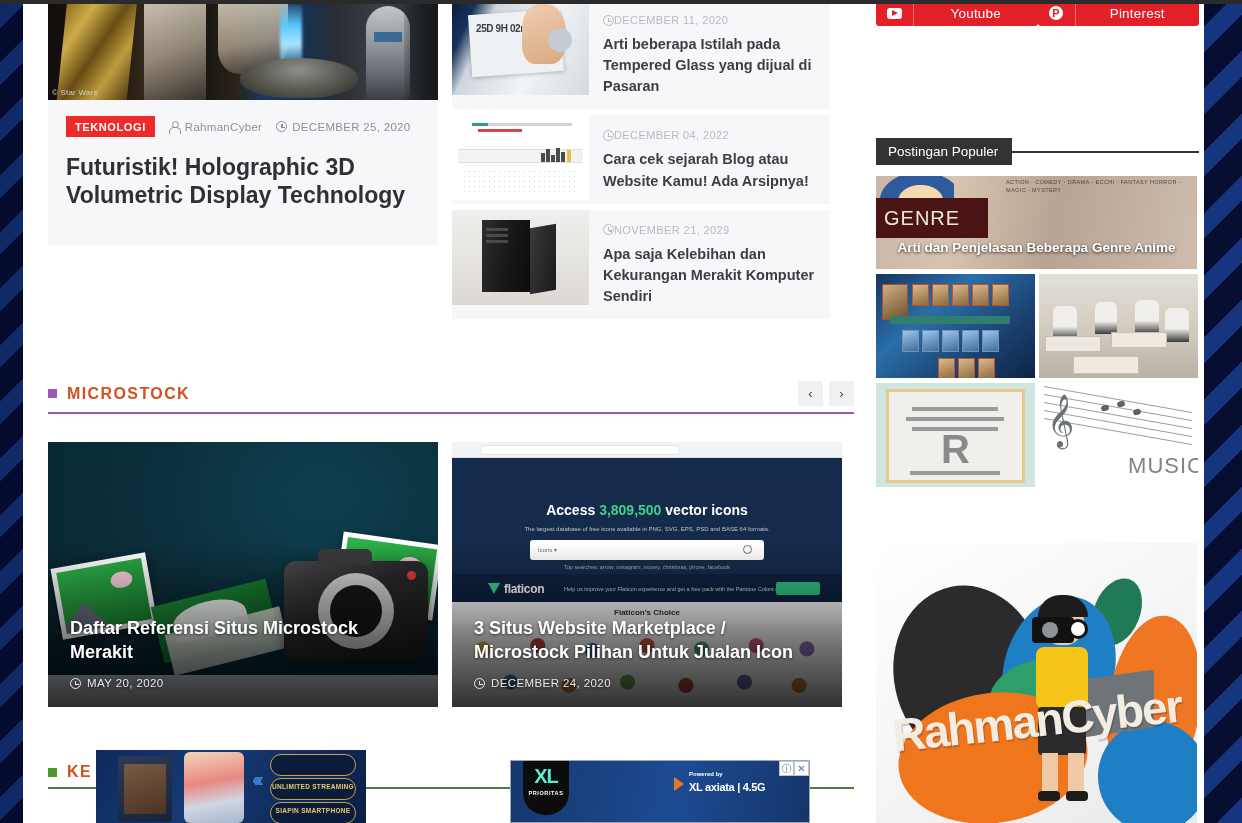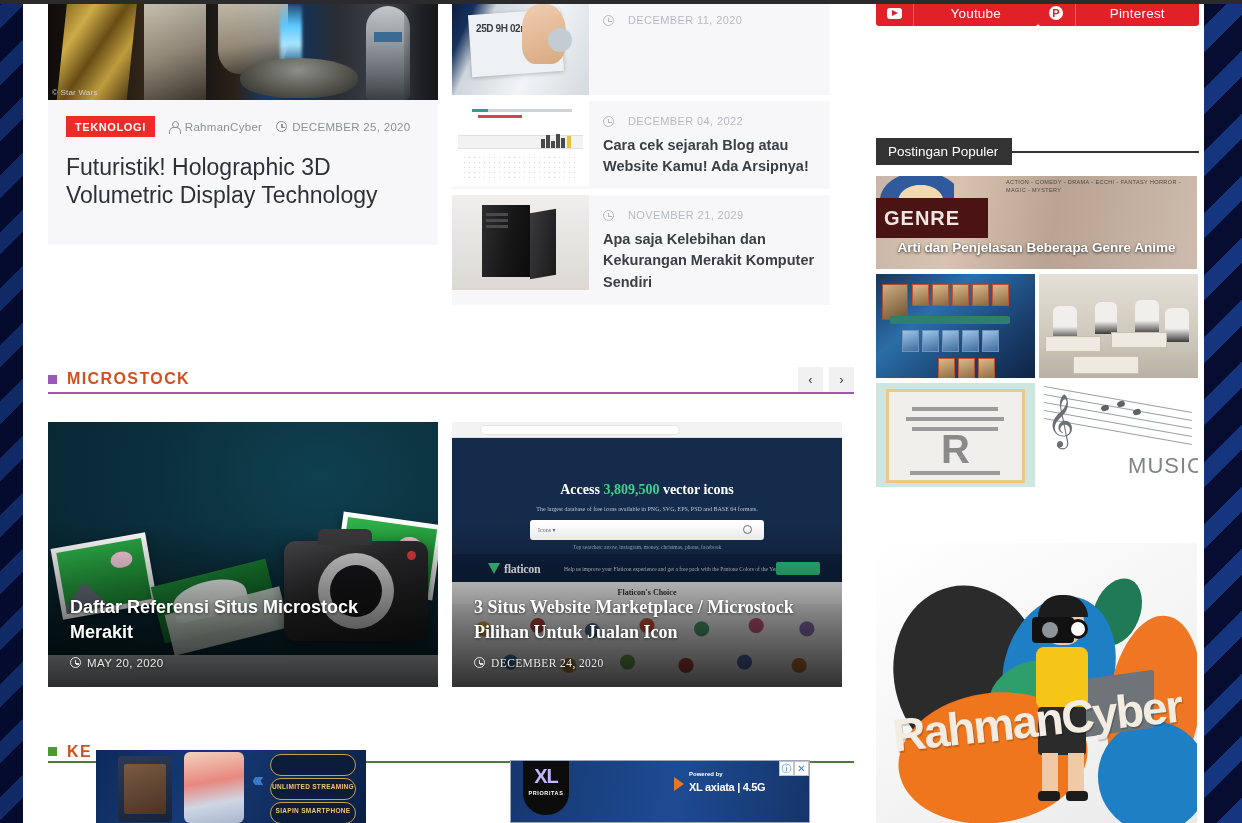--- a/index.html
+++ b/index.html
@@ -87,31 +87,31 @@
     padding: 16px 18px 22px 18px;
     width: 390px;
   }
   .feat-meta { display:flex; align-items:center; gap:14px; margin-bottom: 16px; }
   .cat-badge {
     background: #ed2b2b; color:#fff; font-size: 11px; font-weight: bold;
     letter-spacing: .6px; padding: 5px 9px 4px 9px; text-transform: uppercase;
   }
   .meta-item { display:flex; align-items:center; gap:5px; font-size: 11.5px; color:#8c9097; letter-spacing:.3px; }
   .feat-title {
-    font-size: 23px; line-height: 1.22; color: #2d3136; font-weight: normal;
+    font-size: 23px; line-height: 1.22; color: #2d3136; font-weight: bold;
     margin-bottom: 14px;
   }
   .feat-excerpt { font-size: 13px; line-height: 1.62; color:#9aa0a6; }
 
   
   .feat-list { width: 378px; }
   .fl-item { display:flex; gap: 14px; background:#f7f7f9; margin-bottom: 6px; }
   .fl-thumb { width: 137px; height: 85px; flex:none; overflow:hidden; position:relative; background:#e9e9ec; }
   .fl-text { padding: 14px 12px 12px 0; }
-  .fl-date { display:flex; align-items:center; gap:14px; font-size: 11px; color:#b6bac0; letter-spacing:.4px; margin-bottom: 8px; }
+  .fl-date { display:flex; align-items:center; gap:0; font-size: 11px; color:#b6bac0; letter-spacing:.4px; margin-bottom: 8px; }
   .fl-title { font-size: 14.5px; line-height: 1.46; color:#3a3f45; font-weight: bold; }
   .fl-item.tall .fl-thumb { height: 95px; }
 
   
   .th-glass { background: linear-gradient(115deg,#0c1b3b 0%, #16325c 14%, #cfd6dd 26%, #f2f4f6 60%, #d3dae0 100%); }
   .th-glass .card { position:absolute; left:18px; top:12px; width:92px; height:62px; background:#eef1f3; transform: rotate(-4deg); box-shadow: 0 1px 4px rgba(0,0,0,.25);}
   .th-glass .txt { position:absolute; left:24px; top:24px; font-size:10px; color:#3a3f44; font-weight:bold; line-height:1.08; letter-spacing:-.4px;}
   .th-glass .finger { position:absolute; left:70px; top:4px; width:44px; height:60px; background: linear-gradient(160deg,#f0cdb2,#d8a97f); border-radius: 40% 46% 34% 30%; }
   .th-glass .dot { position:absolute; left:96px; top:28px; width:24px; height:24px; border-radius:50%; background:#c3ccd2; }
   .th-arch { background:#ffffff; }
@@ -126,21 +126,21 @@
   .th-pc { background: linear-gradient(180deg,#f0efed 0%, #dcd9d4 100%); }
   .th-pc .tower { position:absolute; left:30px; top:10px; width:48px; height:72px; background: linear-gradient(100deg,#2e2e30 0%, #171718 55%, #0c0c0d 100%);}
   .th-pc .side { position:absolute; left:78px; top:16px; width:26px; height:66px; background: linear-gradient(100deg,#3a3a3c,#1a1a1b); transform: skewY(-10deg);}
   .th-pc .slot { position:absolute; left:34px; width:22px; height:3px; background:#4a4a4c;}
 
   
   .section { margin-top: 56px; }
   .sec-head {
     display:flex; align-items:center; justify-content:space-between;
     border-bottom: 2px solid #9b59b6;
-    padding-bottom: 0;
+    padding-bottom: 6px;
   }
   .sec-head.green { border-bottom-color: #4c7a38; }
   .sec-title-wrap { display:flex; align-items:center; gap:10px; }
   .sec-bullet { width:9px; height:9px; background:#9b59b6; display:inline-block; }
   .sec-bullet.green { background:#4c9a2a; }
   .sec-title {
     font-size: 16px; font-weight: bold; color:#d2501e; letter-spacing: 1.4px;
     text-transform: uppercase;
   }
   .sec-nav { display:flex; gap:6px; }
@@ -191,21 +191,21 @@
   .camera .lensring { position:absolute; left:50%; top:50%; transform:translate(-50%,-50%);
     width:76px; height:76px; border-radius:50%; background:#cfcfcf;}
   .camera .lens { position:absolute; left:50%; top:50%; transform:translate(-50%,-50%);
     width:52px; height:52px; border-radius:50%; background:#161618;}
   .camera .led { position:absolute; right:12px; top:10px; width:9px; height:9px; border-radius:50%; background:#e03a3a;}
   .camera .hump { position:absolute; left:34px; top:-12px; width:54px; height:16px;
     background:#3a3a3c; border-radius: 6px 6px 0 0;}
   .base-white { position:absolute; left:0; right:0; bottom:0; height:32px; background:#e9ecee; opacity:.92;}
 
   
-  .art-flat { background:#ffffff;font-family:Liberation Serif, serif; }
+  .art-flat { background:#ffffff; }
   .fl-browser { position:absolute; left:0; right:0; top:0; height:16px; background:#f1f3f4; border-bottom:1px solid #dadce0;}
   .fl-urlbar { position:absolute; left:28px; top:3px; width:200px; height:10px; background:#fff; border-radius:6px; border:1px solid #e2e4e6;}
   .fl-hero { position:absolute; left:0; right:0; top:16px; height:116px; background:#152b4b;}
   .fl-h-title { position:absolute; top:44px; left:0; right:0; text-align:center; font-size:14px; color:#fff; font-weight:bold; }
   .fl-h-title em { color:#3fd08a; font-style:normal; }
   .fl-h-sub { position:absolute; top:68px; left:0; right:0; text-align:center; font-size:6px; color:#b9c4d4; }
   .fl-search { position:absolute; left:78px; top:82px; width:234px; height:20px; background:#fff; border-radius:3px;}
   .fl-search .mag { position:absolute; right:12px; top:5px; width:9px; height:9px; border:1.4px solid #6b7280; border-radius:50%;}
   .fl-search .lbl { position:absolute; left:8px; top:6px; font-size:6px; color:#6b7280;}
   .fl-top { position:absolute; top:106px; left:0; right:0; text-align:center; font-size:5.5px; color:#9fb0c7;}
@@ -259,21 +259,21 @@
 
   .ad-bottom {
     position:absolute; left:487px; top:760px; width:300px; height:63px;
     background: linear-gradient(100deg,#16376e 0%, #1d4b93 55%, #15356a 100%);
     z-index: 5; overflow: hidden; border:1px solid #9aa6bb;
   }
   .ad-bottom .xlbadge {
     position:absolute; left:12px; top:-4px; width:46px; height:58px; background:#0c0c0c;
     border-radius: 0 0 22px 22px; text-align:center;
   }
-  .ad-bottom .xlbadge .xl { color:#c4b5fd; font-size:20px; font-weight:bold; letter-spacing:-1px; margin-top:8px; display:block;}
+  .ad-bottom .xlbadge .xl { color:#5eead4; font-size:20px; font-weight:bold; letter-spacing:-1px; margin-top:8px; display:block;}
   .ad-bottom .xlbadge .pr { color:#fff; font-size:5.5px; font-weight:bold; letter-spacing:.6px; display:block; margin-top:2px;}
   .ad-bottom .powered { position:absolute; left:178px; top:10px; font-size:6px; color:#fff; font-weight:bold;}
   .ad-bottom .axiata { position:absolute; left:178px; top:20px; font-size:11px; color:#fff; font-weight:bold; letter-spacing:-.3px;}
   .ad-bottom .arrow { position:absolute; left:163px; top:16px; width:0;height:0;
     border-left:10px solid #e87722; border-top:7px solid transparent; border-bottom:7px solid transparent;}
   .ad-ctrl { position:absolute; right:0; top:0; display:flex; z-index:6;}
   .ad-ctrl span { width:15px; height:15px; background:#fff; border:1px solid #c3c3c3;
     font-size:10px; line-height:13px; text-align:center; color:#3c7fc0; cursor:pointer;}
 
   
@@ -304,21 +304,21 @@
     position:absolute; left:0; right:0; bottom:14px; text-align:center;
     color:#fff; font-size:13.5px; font-weight:bold; text-shadow: 0 1px 3px rgba(0,0,0,.8);
   }
   .pop-row { display:flex; gap:4px; margin-top: 5px; }
   .pop-sq { width: 159px; height: 104px; position:relative; overflow:hidden; }
 
   .anime-bg { background: linear-gradient(100deg,#c9b6a8 0%, #d7c3b0 25%, #b9a392 55%, #cdbcae 100%); }
   .anime-bg .conan { position:absolute; left:4px; top:-4px; width:74px; height:48px;
     background: radial-gradient(ellipse at 55% 60%, #f3d9b0 0 38%, #2f5a9e 40% 70%, transparent 72%); }
   .anime-bg .genre { position:absolute; left:0; top:22px; width:112px; height:40px; background:#4a1414;}
-  .anime-bg .genre span { color:#efe6df; font-size:20px; font-weight:bold; letter-spacing:1px; line-height:40px; padding-left:8px; display:block;}
+  .anime-bg .genre span { color:#efe6df; font-size:20px; font-weight:normal; letter-spacing:1px; line-height:40px; padding-left:8px; display:block;}
   .anime-bg .animeword { position:absolute; left:128px; top:12px; font-size:38px; font-weight:bold; color:#2d2d2d; letter-spacing:-1px; line-height:1;}
   .anime-bg .tags { position:absolute; left:130px; top:2px; font-size:5.5px; color:#4a4a4a; letter-spacing:.4px; line-height:1.5;}
 
   .yugi { background: linear-gradient(140deg,#17365c 0%, #2b6ea8 35%, #1b4170 70%, #0e2444 100%); }
   .yugi .row { position:absolute; display:flex; gap:3px; }
   .yugi .cardlet { width:17px; height:22px; background: linear-gradient(160deg,#d9b98a,#8e6a3f); border:1px solid #c0512f; }
   .yugi .cardlet.blue { background: linear-gradient(160deg,#9fc4e8,#3f6d9e); border-color:#6f93bb;}
   .yugi .bar { position:absolute; left:14px; width:120px; height:8px; background:#2f7f6f; border-radius:2px;}
   .yugi .big { position:absolute; left:6px; top:10px; width:26px; height:36px; background: linear-gradient(150deg,#cdae82,#6d5230); border:1px solid #b04a2c;}
 
@@ -421,20 +421,21 @@
             <div class="card"></div>
             <div class="txt">25D 9H 02mm</div>
             <div class="finger"></div>
             <div class="dot"></div>
           </div>
           <div class="fl-text">
             <div class="fl-date">
               <span class="clockico"></span>
               <span>DECEMBER 11, 2020</span>
             </div>
+            <div class="fl-title">Arti beberapa Istilah pada Tempered Glass yang dijual di Pasaran</div>
           </div>
         </div>
 
         <div class="fl-item">
           <div class="fl-thumb th-arch">
             <span class="bar"></span>
               <span class="bar teal"></span>
               <span class="bar red"></span>
             <div class="strip">
               <span class="spike" style="left:66%;height:9px;"></span>

